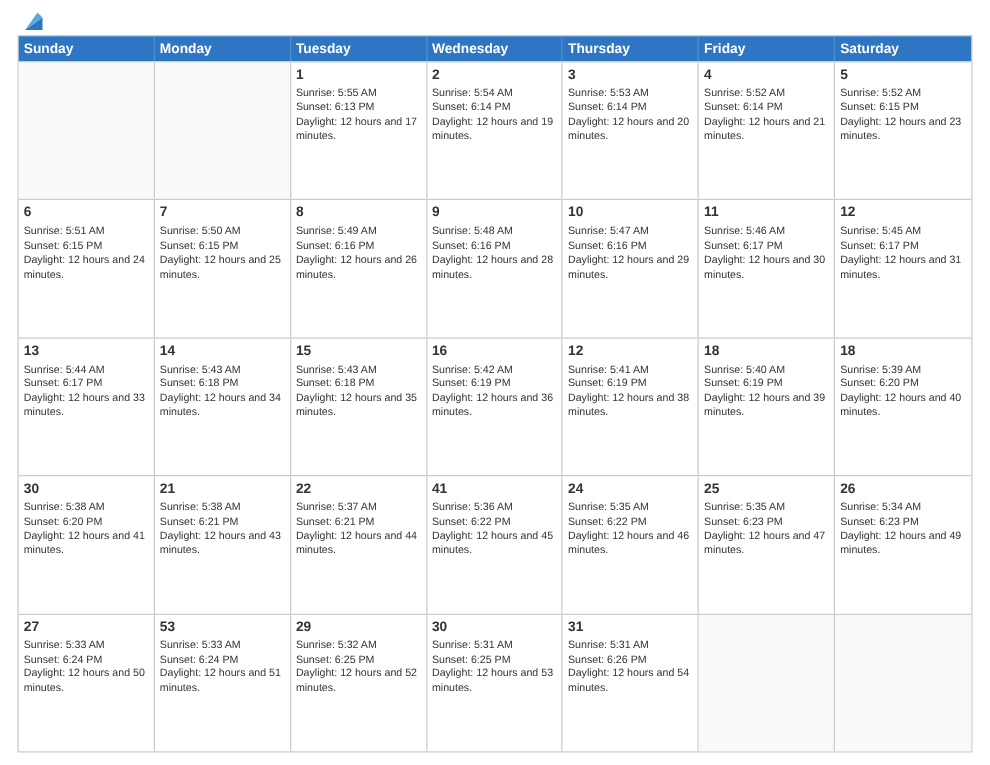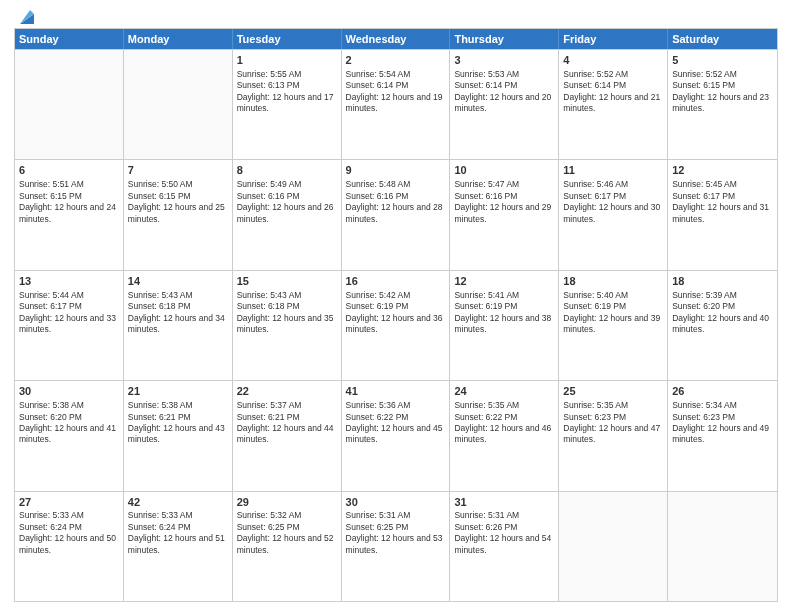--- a/index.html
+++ b/index.html
@@ -239,21 +239,21 @@
             <span class="day-num">26</span>
             <div class="cell-info">Sunrise: 5:34 AM<br>Sunset: 6:23 PM<br>Daylight: 12 hours and 49 minutes.</div>
           </div>
         </div>
         <div class="cal-row">
           <div class="cal-cell">
             <span class="day-num">27</span>
             <div class="cell-info">Sunrise: 5:33 AM<br>Sunset: 6:24 PM<br>Daylight: 12 hours and 50 minutes.</div>
           </div>
           <div class="cal-cell">
-            <span class="day-num">42</span>
+            <span class="day-num">53</span>
             <div class="cell-info">Sunrise: 5:33 AM<br>Sunset: 6:24 PM<br>Daylight: 12 hours and 51 minutes.</div>
           </div>
           <div class="cal-cell">
             <span class="day-num">29</span>
             <div class="cell-info">Sunrise: 5:32 AM<br>Sunset: 6:25 PM<br>Daylight: 12 hours and 52 minutes.</div>
           </div>
           <div class="cal-cell">
             <span class="day-num">30</span>
             <div class="cell-info">Sunrise: 5:31 AM<br>Sunset: 6:25 PM<br>Daylight: 12 hours and 53 minutes.</div>
           </div>

